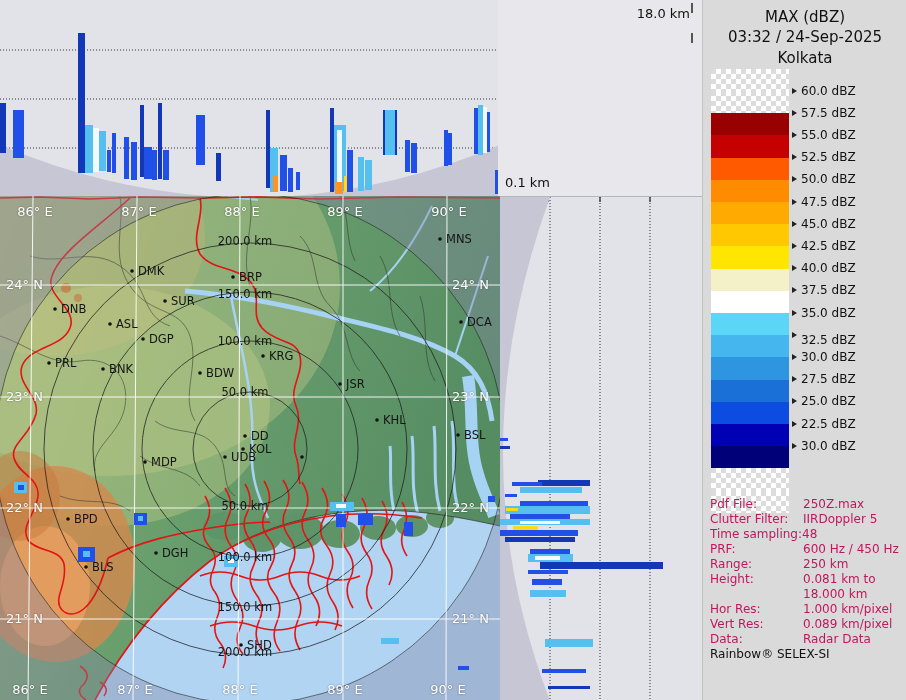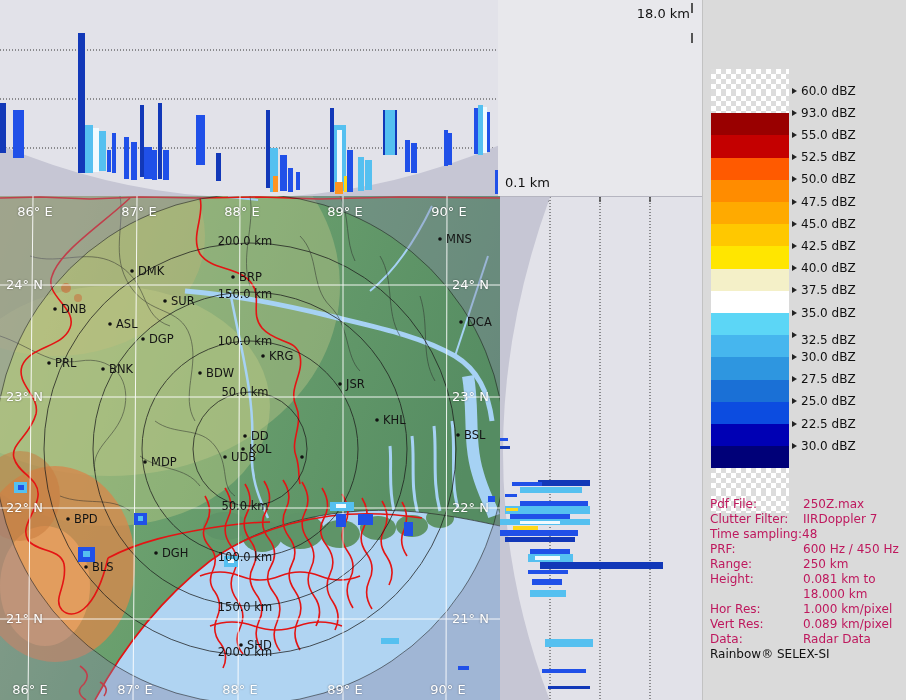--- a/index.html
+++ b/index.html
@@ -332,20 +332,25 @@
           <circle cx="86" cy="371" r="1.8" fill="#111"></circle>
           <text x="92" y="375" fill="#141414" font-size="11.5" font-family="&quot;DejaVu Sans&quot;,&quot;Liberation Sans&quot;,sans-serif">BLS</text>
           <circle cx="241" cy="449" r="1.8" fill="#111"></circle>
           <text x="247" y="453" fill="#141414" font-size="11.5" font-family="&quot;DejaVu Sans&quot;,&quot;Liberation Sans&quot;,sans-serif">SHD</text>
         </g>
       <circle cx="302" cy="261" r="1.8" fill="#111"></circle>
     </svg>
   </div>
 
   <div id="legend" class="panel">
+    <div id="legend-title">
+      <div>MAX (dBZ)</div>
+      <div>03:32 / 24-Sep-2025</div>
+      <div>Kolkata</div>
+    </div>
     <div id="scale">
         <div class="scale-band checker" style="top: 68.8px; height: 22.2px;"></div>
         <div class="scale-band checker" style="top: 91px; height: 22.2px;"></div>
         <div class="scale-band" style="background: rgb(153, 0, 0); top: 113.2px; height: 22.2px;"></div>
         <div class="scale-band" style="background: rgb(196, 0, 0); top: 135.4px; height: 22.2px;"></div>
         <div class="scale-band" style="background: rgb(255, 90, 0); top: 157.6px; height: 22.2px;"></div>
         <div class="scale-band" style="background: rgb(255, 140, 0); top: 179.8px; height: 22.2px;"></div>
         <div class="scale-band" style="background: rgb(255, 170, 0); top: 202px; height: 22.2px;"></div>
         <div class="scale-band" style="background: rgb(255, 200, 0); top: 224.2px; height: 22.2px;"></div>
         <div class="scale-band" style="background: rgb(255, 230, 0); top: 246.4px; height: 22.2px;"></div>
@@ -356,21 +361,21 @@
         <div class="scale-band" style="background: rgb(46, 150, 224); top: 357.4px; height: 22.2px;"></div>
         <div class="scale-band" style="background: rgb(26, 112, 214); top: 379.6px; height: 22.2px;"></div>
         <div class="scale-band" style="background: rgb(12, 76, 224); top: 401.8px; height: 22.2px;"></div>
         <div class="scale-band" style="background: rgb(0, 0, 180); top: 424px; height: 22.2px;"></div>
         <div class="scale-band" style="background: rgb(0, 0, 120); top: 446.2px; height: 22.2px;"></div>
         <div class="scale-band checker" style="top: 468.4px; height: 22.2px;"></div>
         <div class="scale-band checker" style="top: 490.6px; height: 22.2px;"></div>
         <div class="scale-arrow" style="top: 87.5px;"></div>
         <div class="scale-label" style="top: 83.5px;">60.0 dBZ</div>
         <div class="scale-arrow" style="top: 109.7px;"></div>
-        <div class="scale-label" style="top: 105.7px;">93.0 dBZ</div>
+        <div class="scale-label" style="top: 105.7px;">57.5 dBZ</div>
         <div class="scale-arrow" style="top: 131.9px;"></div>
         <div class="scale-label" style="top: 127.9px;">55.0 dBZ</div>
         <div class="scale-arrow" style="top: 154.1px;"></div>
         <div class="scale-label" style="top: 150.1px;">52.5 dBZ</div>
         <div class="scale-arrow" style="top: 176.3px;"></div>
         <div class="scale-label" style="top: 172.3px;">50.0 dBZ</div>
         <div class="scale-arrow" style="top: 198.5px;"></div>
         <div class="scale-label" style="top: 194.5px;">47.5 dBZ</div>
         <div class="scale-arrow" style="top: 220.7px;"></div>
         <div class="scale-label" style="top: 216.7px;">45.0 dBZ</div>
@@ -390,21 +395,21 @@
         <div class="scale-label" style="top: 372.1px;">27.5 dBZ</div>
         <div class="scale-arrow" style="top: 398.3px;"></div>
         <div class="scale-label" style="top: 394.3px;">25.0 dBZ</div>
         <div class="scale-arrow" style="top: 420.5px;"></div>
         <div class="scale-label" style="top: 416.5px;">22.5 dBZ</div>
         <div class="scale-arrow" style="top: 442.7px;"></div>
         <div class="scale-label" style="top: 438.7px;">30.0 dBZ</div>
       </div>
     <div id="meta">
         <div class="meta-row" style="top: 497px;"><span class="meta-label">Pdf File:</span><span>250Z.max</span></div>
-        <div class="meta-row" style="top: 512px;"><span class="meta-label">Clutter Filter:</span><span>IIRDoppler 7</span></div>
+        <div class="meta-row" style="top: 512px;"><span class="meta-label">Clutter Filter:</span><span>IIRDoppler 5</span></div>
         <div class="meta-row" style="top: 527px;"><span class="meta-label">Time sampling:48</span><span></span></div>
         <div class="meta-row" style="top: 542px;"><span class="meta-label">PRF:</span><span>600 Hz / 450 Hz</span></div>
         <div class="meta-row" style="top: 557px;"><span class="meta-label">Range:</span><span>250 km</span></div>
         <div class="meta-row" style="top: 572px;"><span class="meta-label">Height:</span><span>0.081 km to</span></div>
         <div class="meta-row" style="top: 587px;"><span class="meta-label"></span><span>18.000 km</span></div>
         <div class="meta-row" style="top: 602px;"><span class="meta-label">Hor Res:</span><span>1.000 km/pixel</span></div>
         <div class="meta-row" style="top: 617px;"><span class="meta-label">Vert Res:</span><span>0.089 km/pixel</span></div>
         <div class="meta-row" style="top: 632px;"><span class="meta-label">Data:</span><span>Radar Data</span></div>
       </div>
     <div id="brand-line" style="top:647px">Rainbow® SELEX-SI</div>

